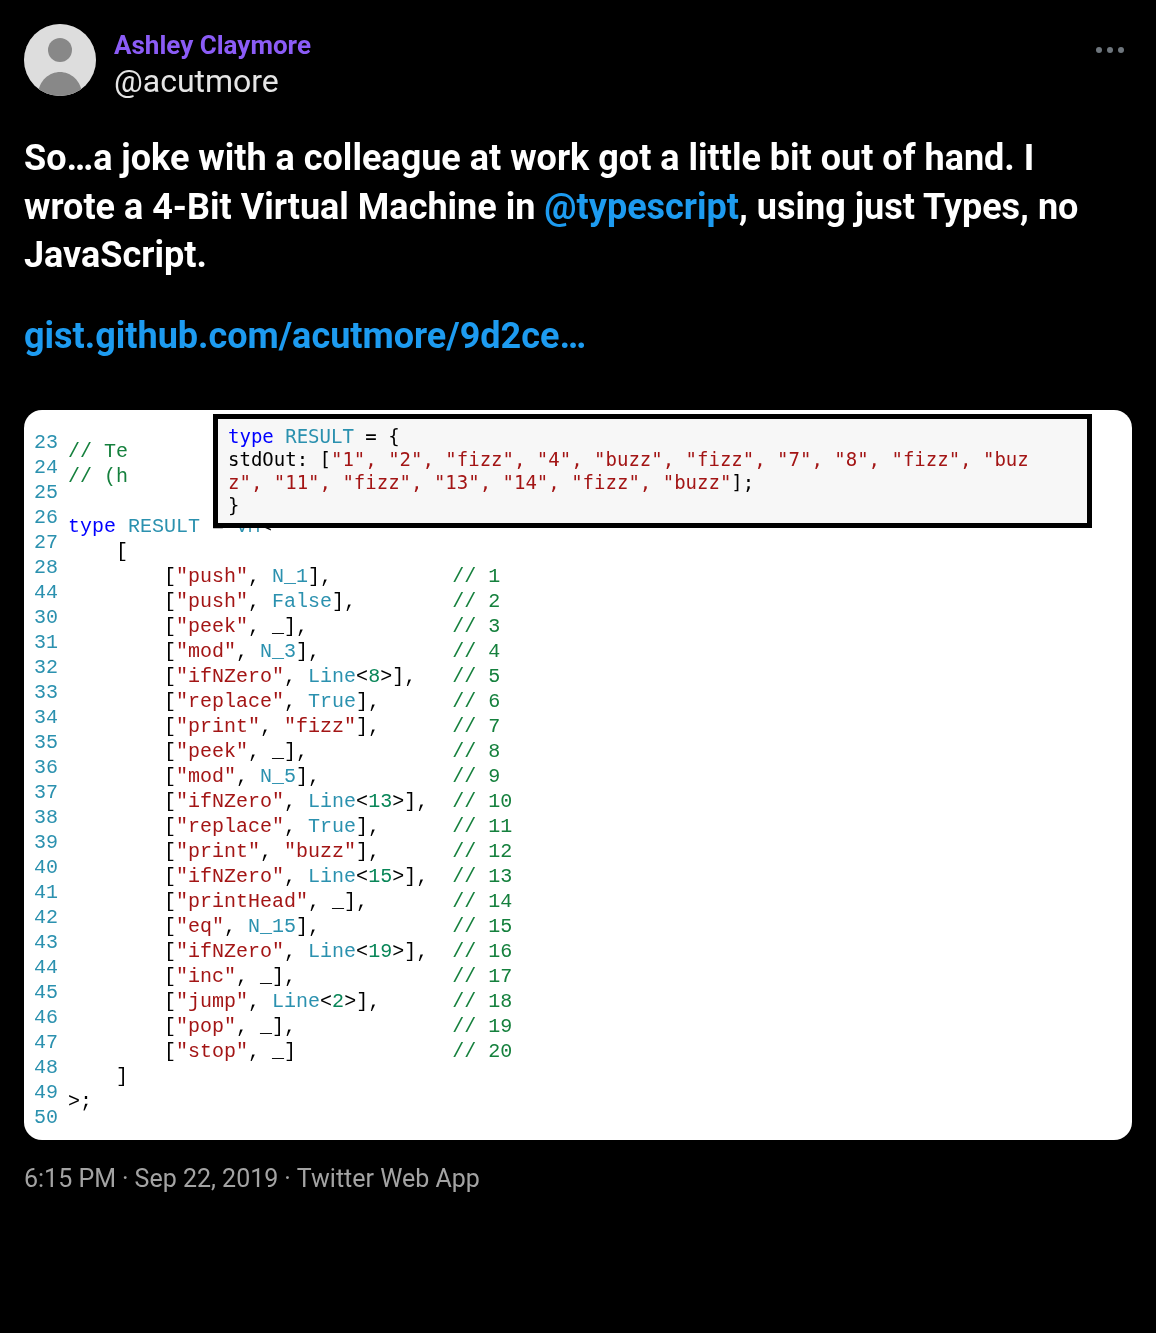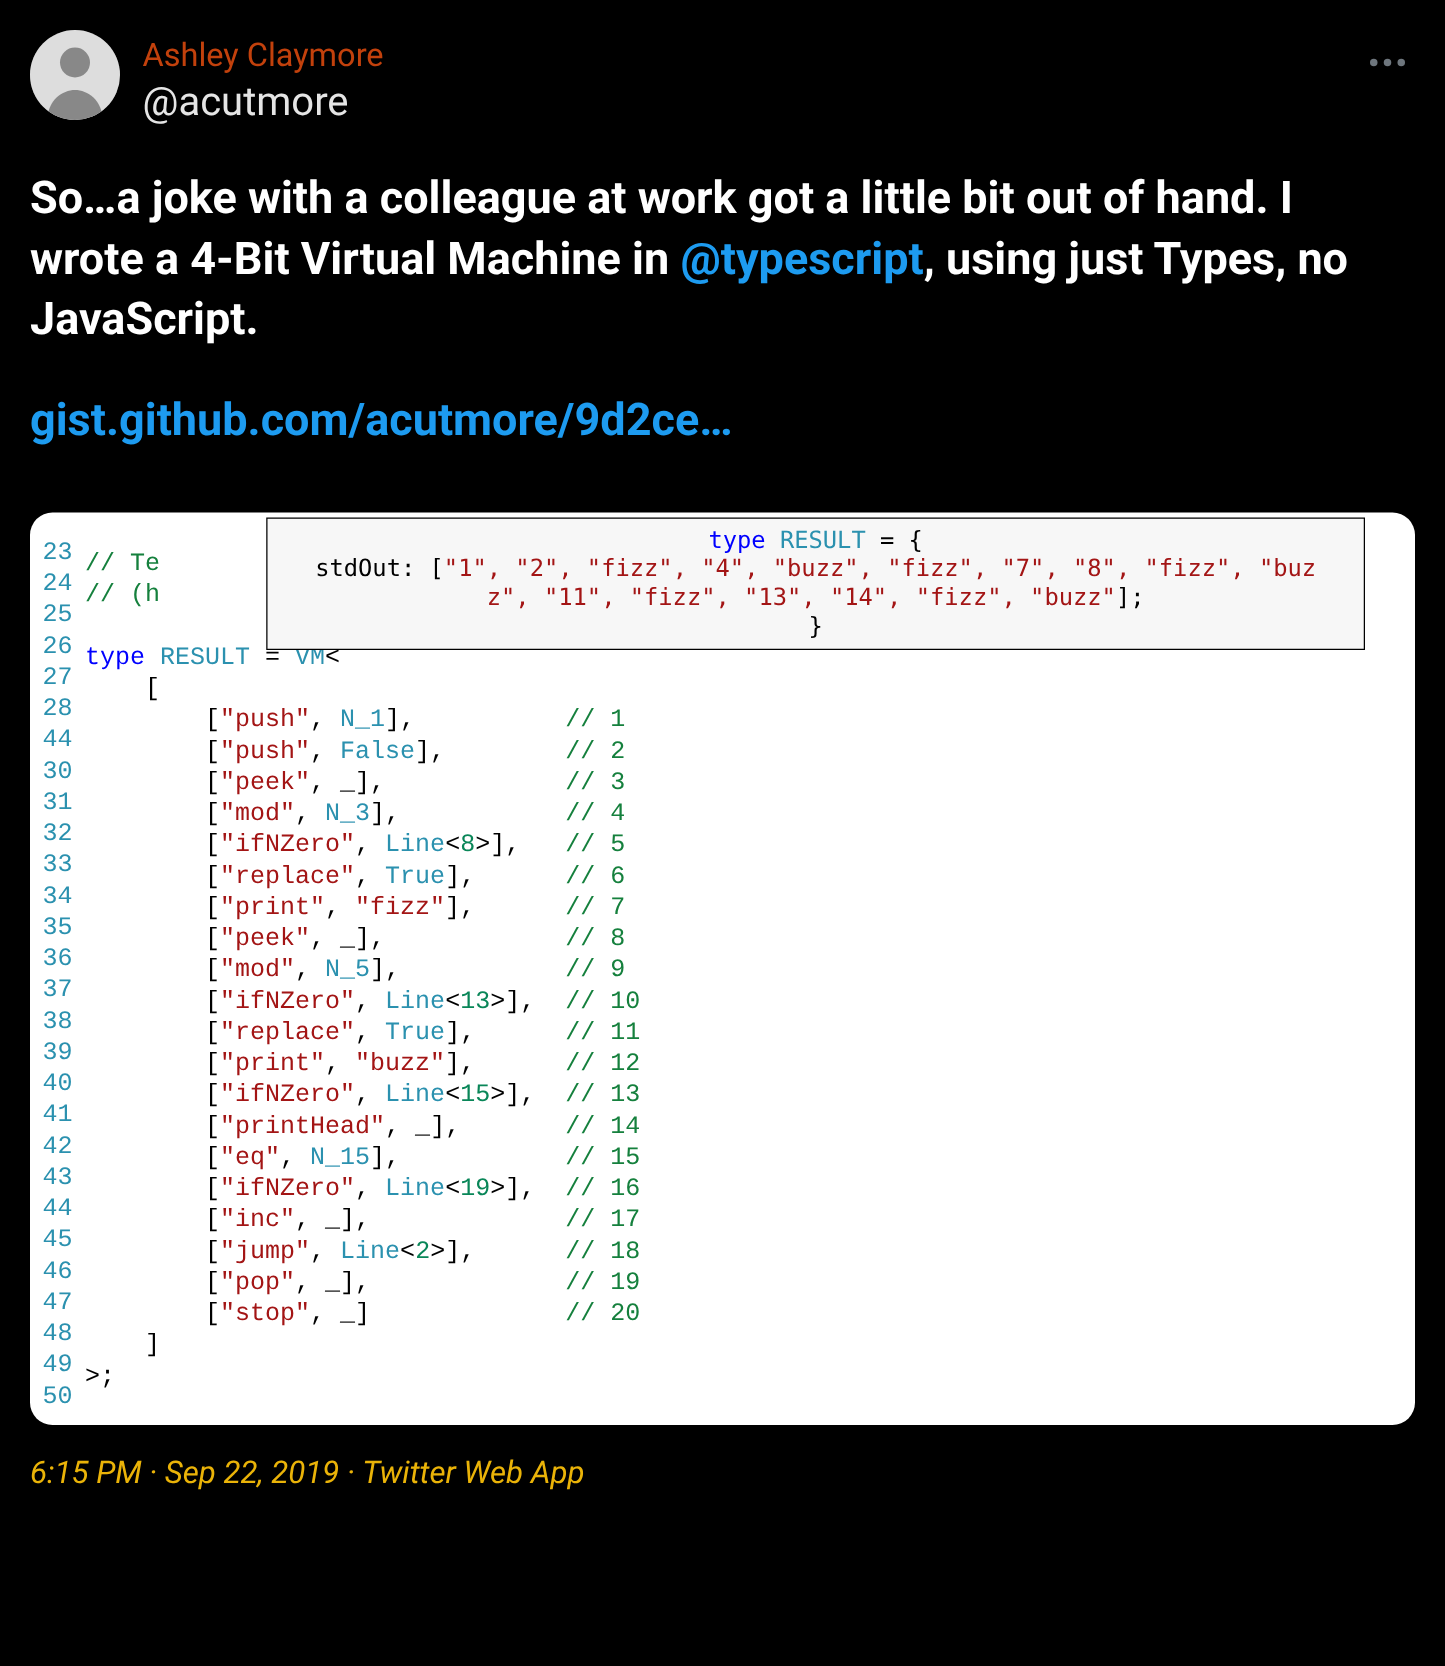--- a/index.html
+++ b/index.html
@@ -13,21 +13,21 @@
   }
   .tweet { display: flex; flex-direction: column; }
   .header { display: flex; align-items: flex-start; position: relative; }
   .avatar {
     width: 72px; height: 72px; border-radius: 50%;
     background: #444; margin-right: 18px; flex-shrink: 0;
     overflow: hidden; display:flex; align-items:center; justify-content:center;
   }
   .avatar svg { width:100%; height:100%; }
   .user-col { display: flex; flex-direction: column; margin-top:6px;}
-  .display-name { font-weight: 400; font-size: 26px; color:#c2410c; }
+  .display-name { font-weight: 700; font-size: 26px; color:#8b5cf6; }
   .handle { font-size: 32px; color: #e5e5e5; margin-top:2px;}
   .more-btn {
     position:absolute; right:0; top:4px; width:44px; height:44px;
     display:flex; align-items:center; justify-content:center; cursor:pointer;
     border-radius:50%; color:#6e767d;
   }
   .dots { display:flex; gap:5px; }
   .dots span { width:6px; height:6px; border-radius:50%; background:#6e767d; display:block;}
   .body-text {
     font-size: 36px; line-height: 1.35; margin-top: 34px; font-weight:700;
@@ -51,28 +51,28 @@
   .gutter div { height:25px; }
   .code-lines { padding:4px 10px 4px 0; flex:1; position:relative;}
   .code-lines div.line { height:25px; white-space:pre; }
   .c-comment { color: #15803d; }
   .c-keyword { color: #0000ff; }
   .c-type { color: #2b91af; }
   .c-string { color: #a31515; }
   .c-number { color: #098658; }
   .tooltip {
     position:absolute; left:145px; top:4px; right:40px;
-    background:#f7f7f7; border:1px solid #000000; padding:6px 10px;
+    background:#f7f7f7; border:5px solid #000000; padding:6px 10px;
     font-family: Menlo, Consolas, monospace; font-size:19px; line-height:23px;
-    color:#000; z-index:5;text-align:center;
+    color:#000; z-index:5;
   }
   .tooltip .c-keyword{color:#0000ff;} .tooltip .c-type{color:#2b91af;}
   .tooltip .c-string{color:#a31515;}
   .timestamp {
-    color:#eab308; font-size: 25px; margin-top: 24px; font-style: italic;
+    color:#a3a3a3; font-size: 25px; margin-top: 24px;
   }
   .timestamp .sep { margin:0 6px; }
 </style>
 </head>
 <body>
 
 <div class="tweet">
 
   <div class="header">
     <div class="avatar">

